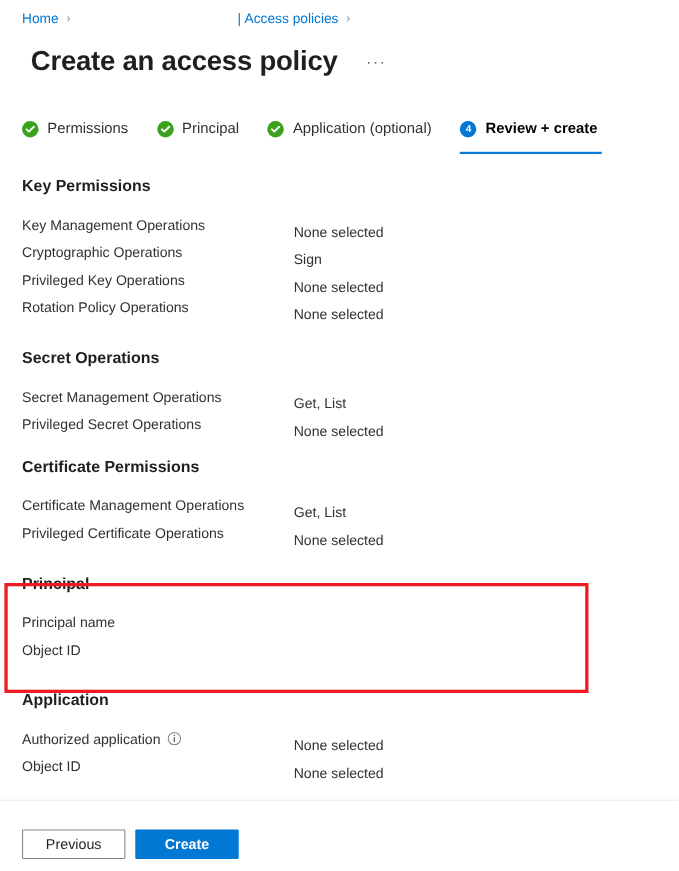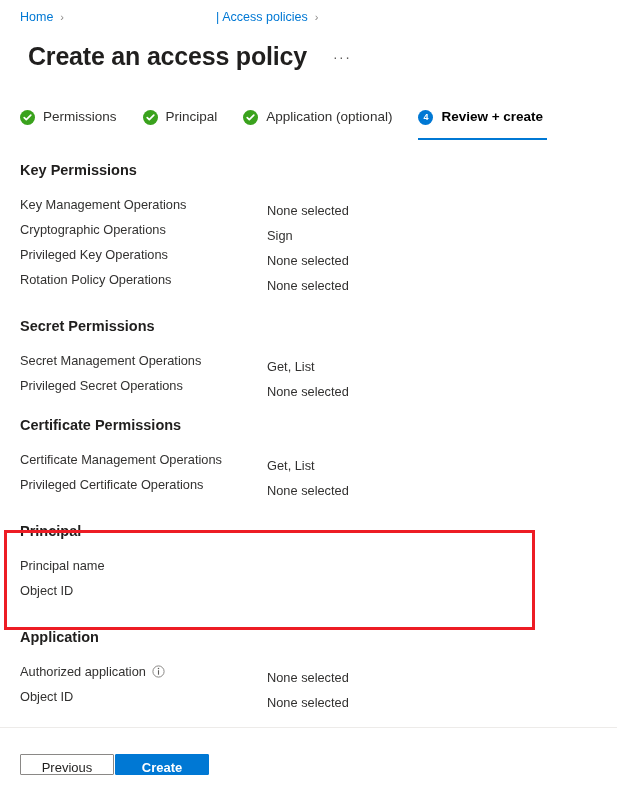--- a/index.html
+++ b/index.html
@@ -212,40 +212,40 @@
   .footer {
     position: absolute;
     left: 20px;
     top: 754px;
     display: flex;
     align-items: center;
   }
   .btn {
     font-family: "Liberation Sans", sans-serif;
     font-size: 13px;
-    height: 21px;
+    height: 27px;
     min-width: 94px;
     padding: 0 14px;
     box-sizing: border-box;
     cursor: pointer;
     line-height: 25px;
     text-align: center;
     border-radius: 1px;
   }
   .btn-secondary {
     background: #ffffff;
     border: 1px solid #8a8886;
     color: #201f1e;
   }
   .btn-primary {
     background: #0078d4;
     border: 1px solid #0078d4;
     color: #ffffff;
     font-weight: 600;
-    margin-left: 1px;
+    margin-left: 9px;
   }
 </style>
 </head>
 <body>
 
 <div class="breadcrumb">
   <span class="crumb-link">Home</span>
   <span class="crumb-sep">›</span>
   <span class="crumb-gap"></span>
   <span class="crumb-pipe">|</span>
@@ -315,21 +315,21 @@
       <div class="row">
         <span class="row-label">Rotation Policy Operations</span>
         <span class="row-value">None selected</span>
       </div>
     </div>
   </div>
 
   <div class="gap-md"></div>
 
   <div class="section">
-    <h2 class="section-heading">Secret Permissions</h2>
+    <h2 class="section-heading">Secret Operations</h2>
     <div class="rows">
       <div class="row">
         <span class="row-label">Secret Management Operations</span>
         <span class="row-value">Get, List</span>
       </div>
       <div class="row">
         <span class="row-label">Privileged Secret Operations</span>
         <span class="row-value">None selected</span>
       </div>
     </div>

